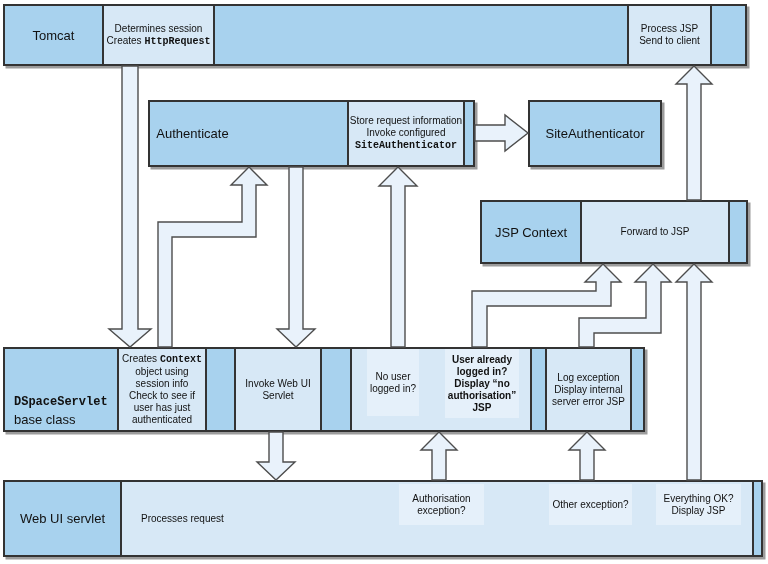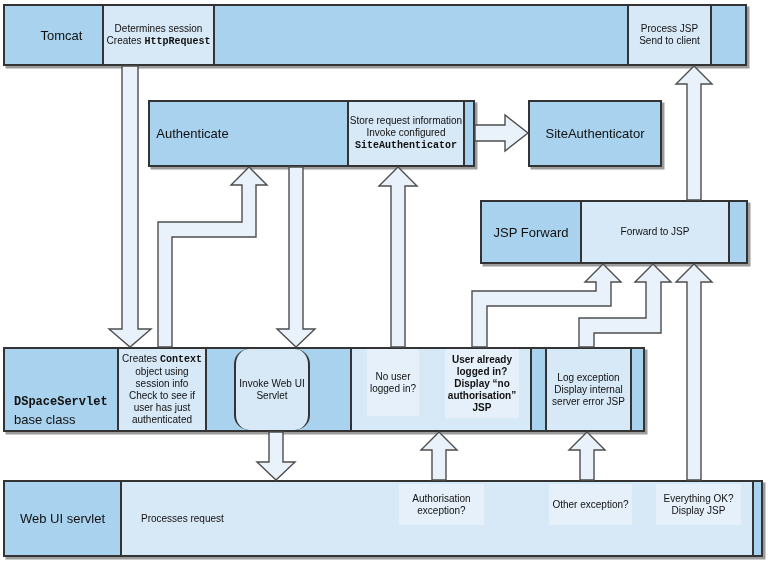--- a/index.html
+++ b/index.html
@@ -29,21 +29,21 @@
   .leftalign{justify-content:flex-start;text-align:left;}
   #arrowlayer{position:absolute;left:0;top:0;z-index:6;pointer-events:none;}
   #arrowlayer polygon{fill:#e9f2fb;stroke:#4d4d4d;stroke-width:1.4;}
 </style>
 </head>
 <body>
 
 <div id="canvas">
 
   <div class="band" style="left:3px;top:4px;width:744px;height:62px;">
-    <div class="seg title" style="left:12px;width:89px;">Tomcat</div>
+    <div class="seg title" style="left:4px;width:89px;">Tomcat</div>
     <div class="lightbox" style="left:97px;width:113px;">
       <div class="txt"><span>Determines session</span>
 <span><span>Creates </span><span class="mono">HttpRequest</span></span></div>
     </div>
     <div class="lightbox" style="left:622px;width:85px;">
       <div class="txt">Process JSP
 Send to client</div>
     </div>
   </div>
 
@@ -54,39 +54,39 @@
 Invoke configured</span>
 <span class="mono">SiteAuthenticator</span></div>
     </div>
   </div>
 
   <div class="band" style="left:528px;top:100px;width:134px;height:67px;display:flex;align-items:center;justify-content:center;">
     <div class="title">SiteAuthenticator</div>
   </div>
 
   <div class="band" style="left:480px;top:200px;width:268px;height:64px;">
-    <div class="seg title" style="left:0;width:98px;">JSP Forward</div>
+    <div class="seg title" style="left:0;width:98px;">JSP Context</div>
     <div class="lightbox" style="left:98px;width:150px;">
       <div class="txt">Forward to JSP</div>
     </div>
   </div>
 
   <div class="band" style="left:3px;top:347px;width:642px;height:85px;">
     <div class="seg leftalign" style="left:0;width:112px;padding-left:9px;">
       <div style="text-align:left;margin-top:40px;"><span class="monotitle">DSpaceServlet</span><br><span class="title">base class</span></div>
     </div>
     <div class="lightbox" style="left:112px;width:90px;">
       <div class="txt"><span><span>Creates </span><span class="mono">Context</span></span>
 <span>object using
 session info
 Check to see if
 user has just
 authenticated</span></div>
     </div>
-    <div class="lightbox" style="left:229px;width:76px;border-radius:15px;">
+    <div class="lightbox" style="left:229px;width:88px;">
       <div class="txt">Invoke Web UI
 Servlet</div>
     </div>
     <div class="lightbox" style="left:345px;width:182px;">
       <div class="innerbox" style="left:15px;top:0;width:52px;height:67px;">
         <div class="txt">No user
 logged in?</div>
       </div>
       <div class="innerbox" style="left:93px;top:0;width:74px;height:69px;font-weight:bold;">
         <div class="txt">User already

